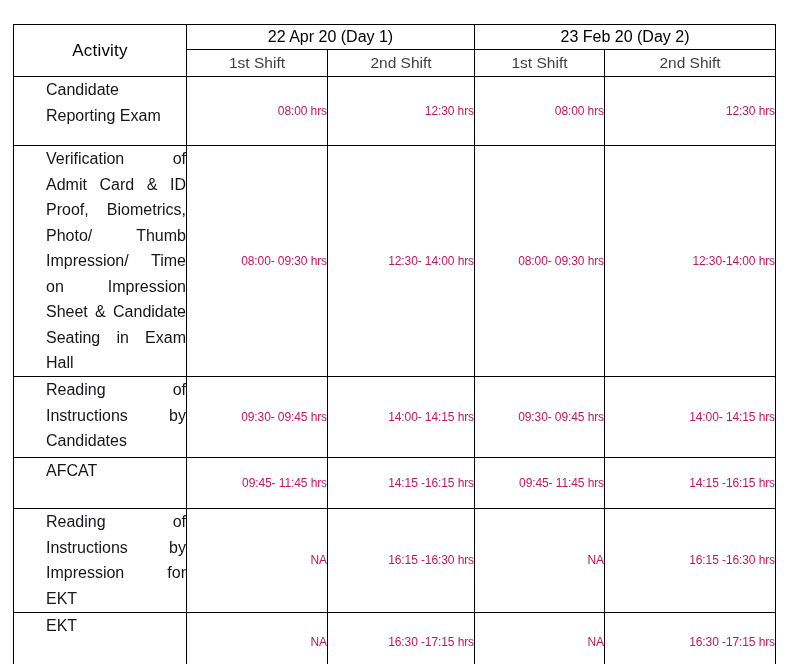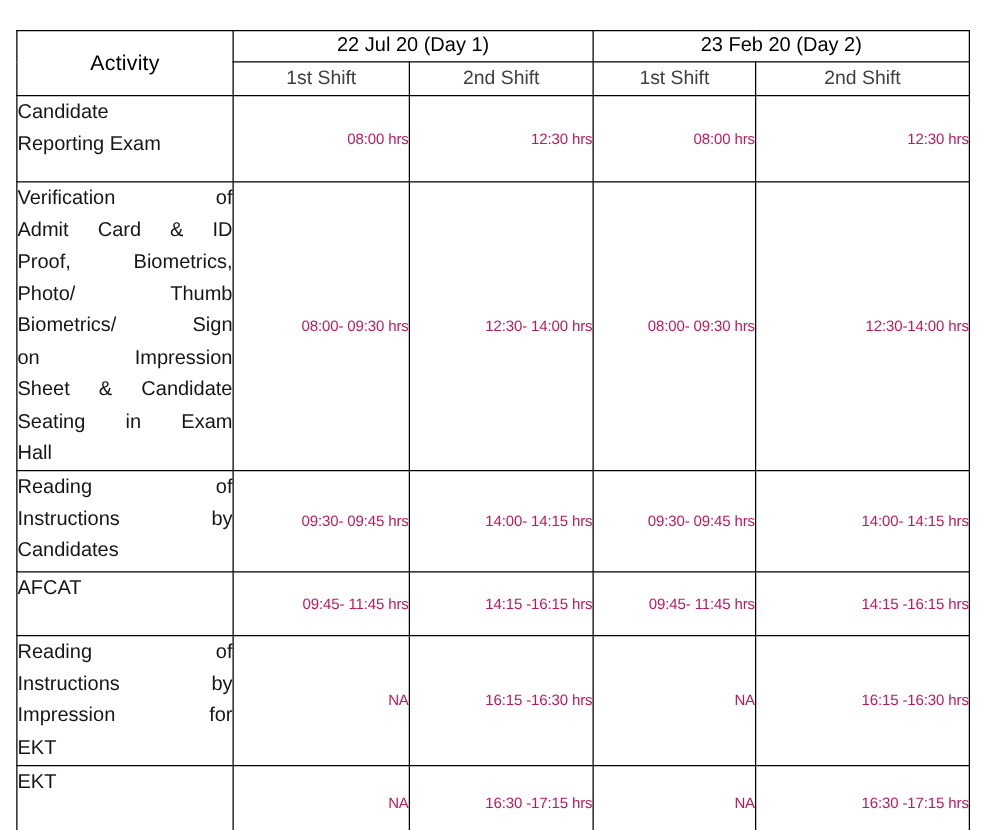--- a/index.html
+++ b/index.html
@@ -85,20 +85,21 @@
     padding: 6px 9px 7px 9px;
     color: #15161a;
     hyphens: none;
     word-spacing: 0;
   }
   td.activity .line {
     display: block;
     text-align: justify;
     text-align-last: justify;
     white-space: nowrap;
+    margin-left: 32px;
   }
   td.activity .line.last {
     text-align-last: left;
   }
   td.activity.plain {
     text-align: left;
     text-align-last: left;
   }
   td.activity.plain .line,
   td.activity.plain .line.last {
@@ -143,21 +144,21 @@
       <col class="c-activity">
       <col class="c-d1s1">
       <col class="c-d1s2">
       <col class="c-d2s1">
       <col class="c-d2s2">
     </colgroup>
 
     <thead>
       <tr>
         <th class="hd-activity" rowspan="2">Activity</th>
-        <th class="hd-date" colspan="2">22 Jul 20 (Day 1)</th>
+        <th class="hd-date" colspan="2">22 Apr 20 (Day 1)</th>
         <th class="hd-date" colspan="2">23 Feb 20 (Day 2)</th>
       </tr>
       <tr>
         <th class="hd-shift">1st Shift</th>
         <th class="hd-shift">2nd Shift</th>
         <th class="hd-shift">1st Shift</th>
         <th class="hd-shift">2nd Shift</th>
       </tr>
     </thead>
 
@@ -171,21 +172,21 @@
           <td class="val"><span>12:30 hrs</span></td>
           <td class="val"><span>08:00 hrs</span></td>
           <td class="val"><span>12:30 hrs</span></td>
         </tr>
         <tr class="r-verify">
           <td class="activity">
             <span class="line">Verification of</span>
             <span class="line">Admit Card &amp; ID</span>
             <span class="line">Proof, Biometrics,</span>
             <span class="line">Photo/ Thumb</span>
-            <span class="line">Biometrics/ Sign</span>
+            <span class="line">Impression/ Time</span>
             <span class="line">on Impression</span>
             <span class="line">Sheet &amp; Candidate</span>
             <span class="line">Seating in Exam</span>
             <span class="line last">Hall</span>
           </td>
           <td class="val"><span>08:00- 09:30 hrs</span></td>
           <td class="val"><span>12:30- 14:00 hrs</span></td>
           <td class="val"><span>08:00- 09:30 hrs</span></td>
           <td class="val"><span>12:30-14:00 hrs</span></td>
         </tr>

